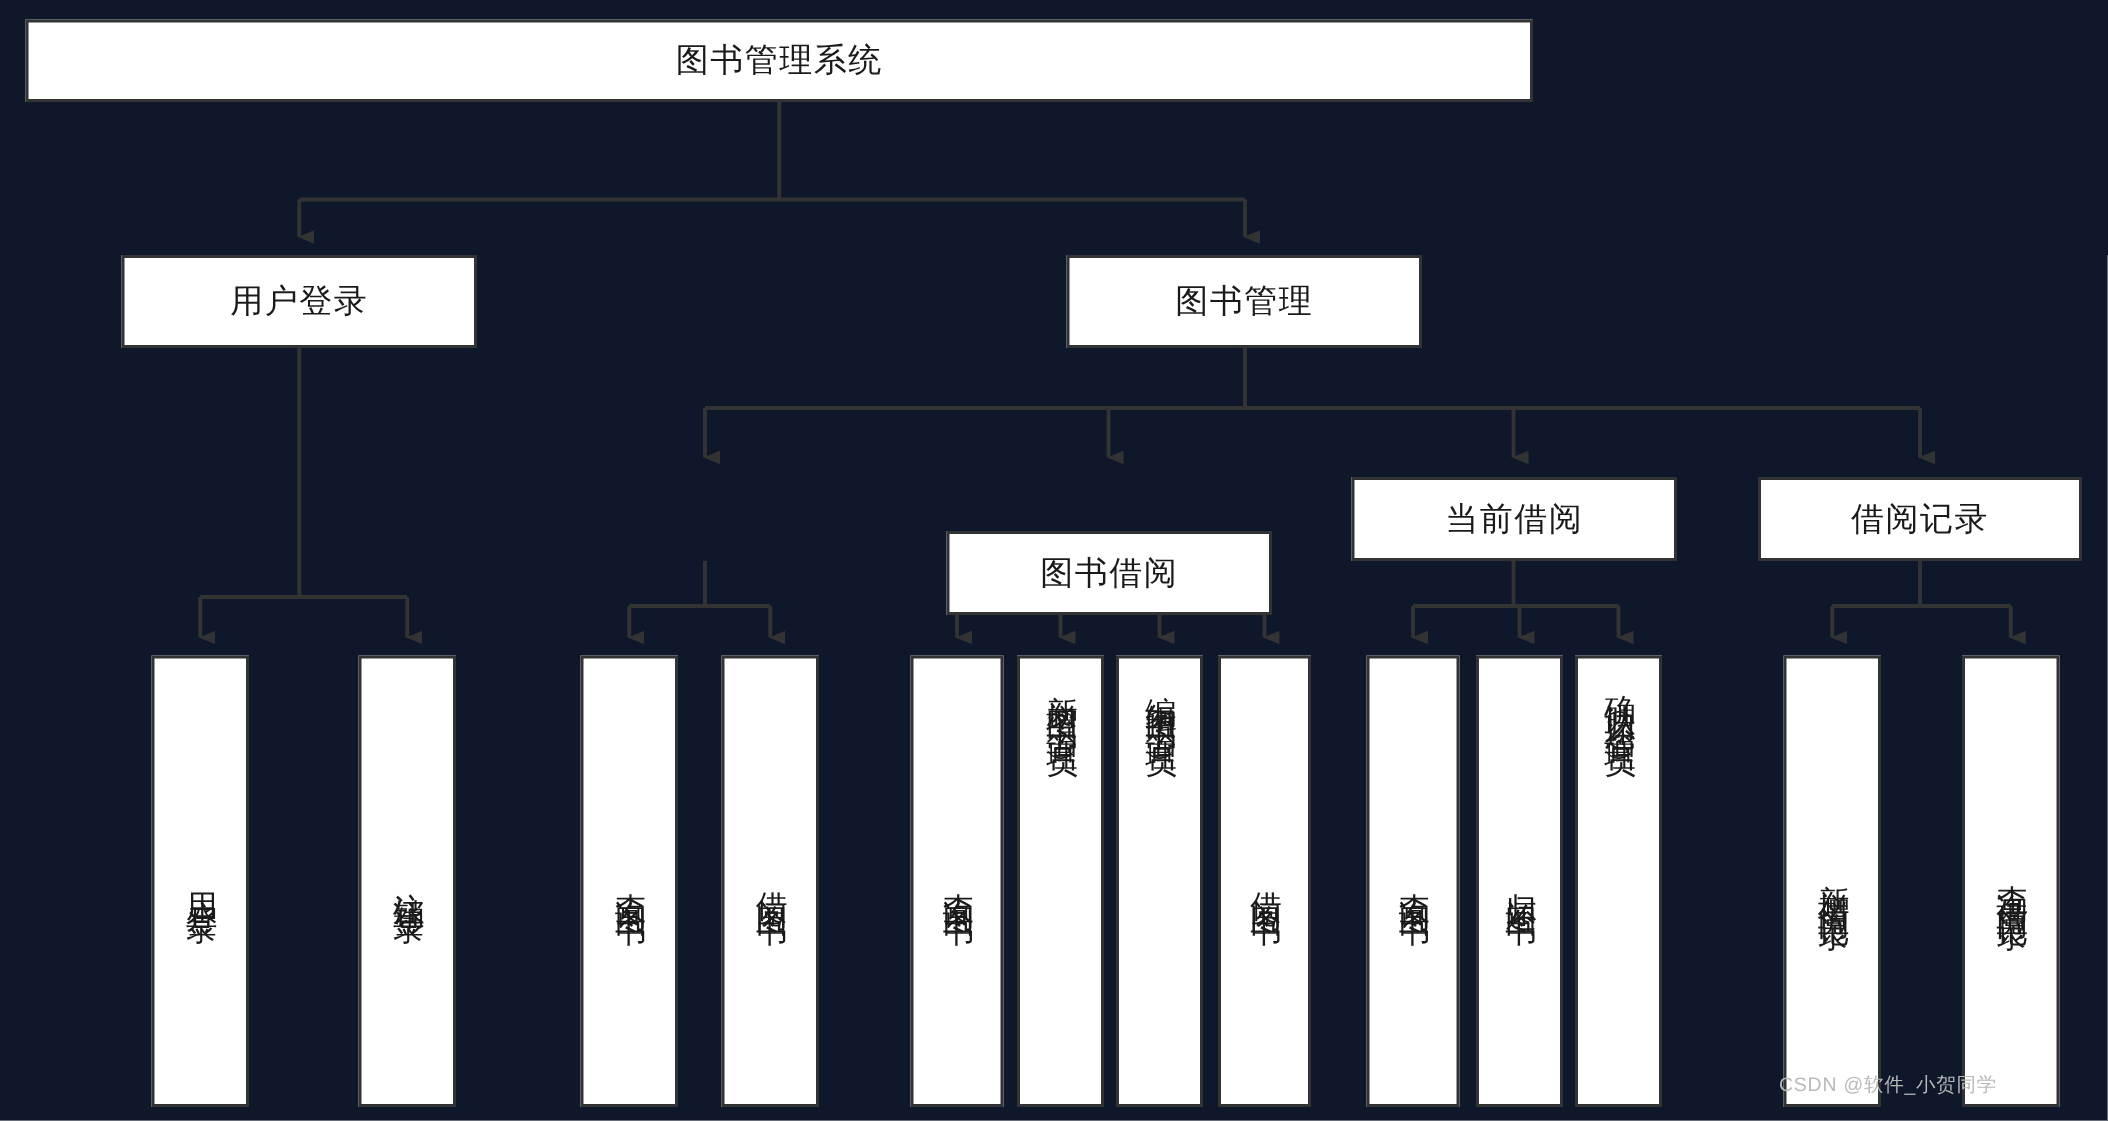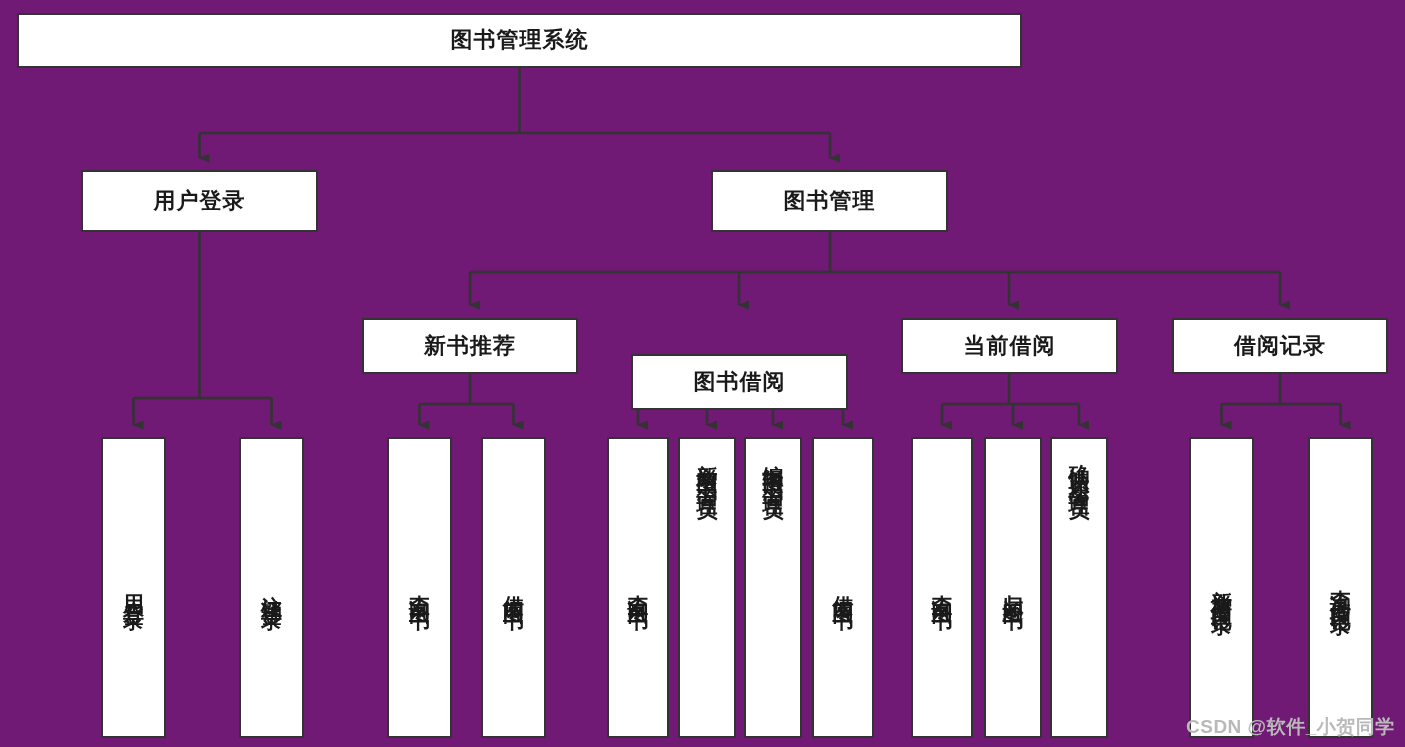--- a/index.html
+++ b/index.html
@@ -11,22 +11,21 @@
     width: 1405px;
     height: 747px;
     font-family: "Liberation Sans", "DejaVu Sans", sans-serif;
     overflow: hidden;
     position: relative;
   }
   #diagram-root {
     position: relative;
     width: 1405px;
     height: 747px;
-    background: #701a75;
-    font-weight: bold;
+    background: #0f172a;
   }
   svg.diagram-svg {
     position: absolute;
     left: 0;
     top: 0;
     width: 1405px;
     height: 747px;
   }
   .node-box {
     position: absolute;
@@ -61,21 +60,21 @@
     padding-top: 8px;
   }
   .leaf-box.center-text {
     align-items: center;
     padding-top: 0;
   }
   .watermark {
     position: absolute;
     left: 1186px;
     top: 714px;
-    font-size: 19px;
+    font-size: 13px;
     color: #b9b9b9;
     white-space: nowrap;
     letter-spacing: 0.5px;
     pointer-events: none;
   }
 </style>
 </head>
 <body>
 
 <div id="diagram-root">
@@ -135,23 +134,20 @@
     <span class="node-label-h">图书管理系统</span>
   </div>
 
   <div class="node-box" style="left:81px; top:170px; width:237px; height:62px;">
     <span class="node-label-h">用户登录</span>
   </div>
   <div class="node-box" style="left:711px; top:170px; width:237px; height:62px;text-align:right;">
     <span class="node-label-h">图书管理</span>
   </div>
 
-  <div class="node-box" style="left:362px; top:318px; width:216px; height:56px;">
-    <span class="node-label-h">新书推荐</span>
-  </div>
   <div class="node-box" style="left:631px; top:318px; width:217px; height:56px;margin-top:36px;">
     <span class="node-label-h">图书借阅</span>
   </div>
   <div class="node-box" style="left:901px; top:318px; width:217px; height:56px;">
     <span class="node-label-h">当前借阅</span>
   </div>
   <div class="node-box" style="left:1172px; top:318px; width:216px; height:56px;">
     <span class="node-label-h">借阅记录</span>
   </div>
 

